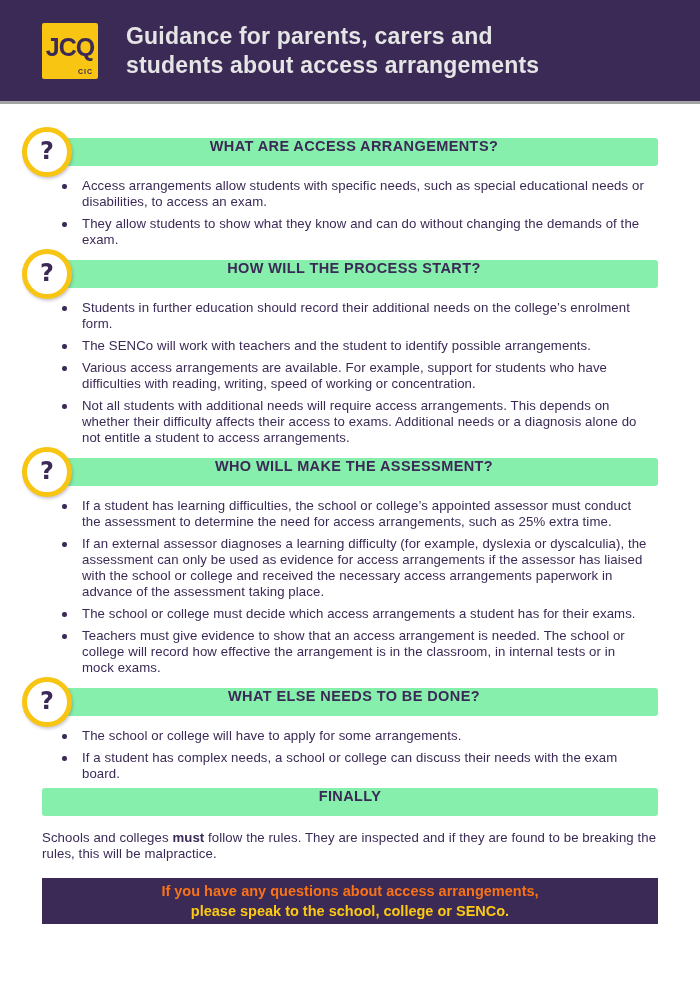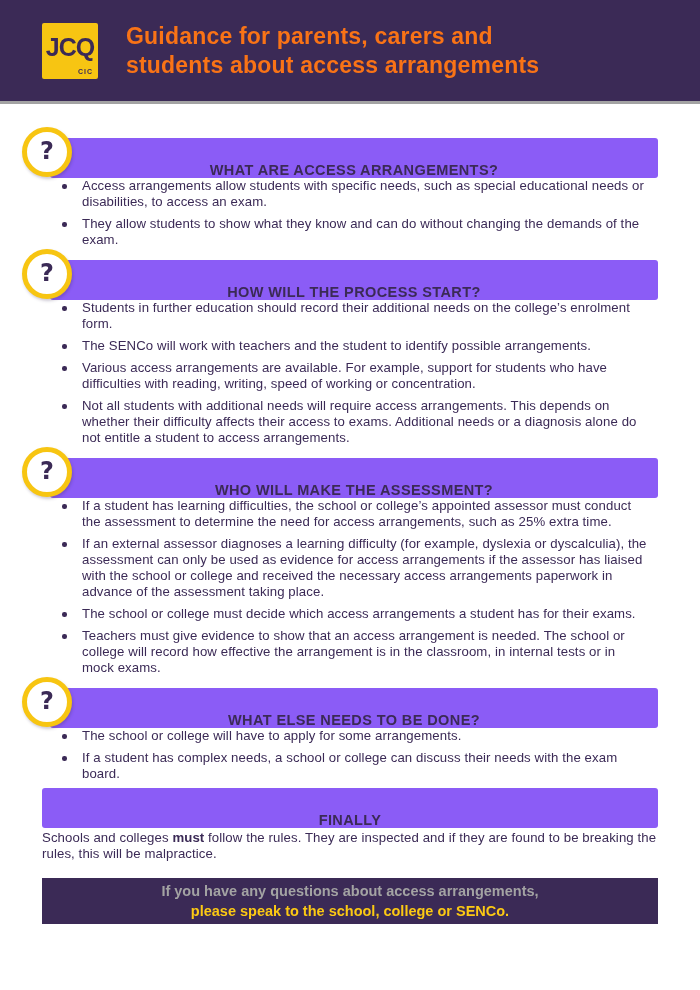--- a/index.html
+++ b/index.html
@@ -12,29 +12,29 @@
     height:104px;background:#3b2a56;display:flex;align-items:center;
     padding:0 42px;box-sizing:border-box;border-bottom:3px solid #a3a3a3;
   }
   .logo{
     width:56px;height:56px;background:#f7c512;border-radius:2px;flex:0 0 auto;
     position:relative;display:flex;align-items:center;justify-content:center;
   }
   .logo-main{font-weight:bold;font-size:25px;letter-spacing:-1px;color:#3b2a56;margin-top:-6px;}
   .logo-sub{position:absolute;right:5px;bottom:4px;font-size:7px;font-weight:bold;letter-spacing:1px;color:#3b2a56;}
   .title{
-    margin:0 0 0 28px;color:#f97316;font-weight:bold;font-size:23px;line-height:29px;letter-spacing:0.2px;
+    margin:0 0 0 28px;color:#e5e5e5;font-weight:bold;font-size:23px;line-height:29px;letter-spacing:0.2px;
   }
   
   .content{padding:0 42px;}
   .section-head{position:relative;height:40px;margin-top:2px;}
   .section:first-child .section-head{margin-top:28px;}
   .section-bar{
-    position:absolute;left:8px;right:0;top:6px;height:40px;background:#8b5cf6;border-radius:3px;
-    display:flex;align-items:flex-end;justify-content:center;
+    position:absolute;left:8px;right:0;top:6px;height:28px;background:#86efac;border-radius:3px;
+    display:flex;align-items:flex-start;justify-content:center;
   }
   .section-heading{font-weight:bold;font-size:14.5px;letter-spacing:0.4px;color:#3b2a56;}
   .q-circle{
     position:absolute;left:-20px;top:-5px;width:40px;height:40px;background:#ffffff;
     border:5px solid #f7c512;border-radius:50%;display:flex;align-items:center;justify-content:center;
     box-shadow:1px 2px 3px rgba(59,42,86,0.25);z-index:2;
   }
   .q-circle span{font-family:"DejaVu Sans",sans-serif;font-size:24px;font-weight:bold;color:#3b2a56;margin-top:-2px;}
   .bullets{list-style:none;margin:6px 8px 0 0;padding:0;}
   .bullets li{
@@ -47,21 +47,21 @@
   
   .finally-head{position:relative;height:28px;margin-top:4px;}
   .finally-bar{left:0;top:0;}
   .finally-text{margin:14px 0 0 0;font-size:13.2px;line-height:16px;letter-spacing:0.1px;}
   
   .footer{
     margin:16px 42px 0;height:46px;background:#3b2a56;
     display:flex;flex-direction:column;align-items:center;justify-content:center;
     text-align:center;font-weight:bold;font-size:14.5px;line-height:20px;
   }
-  .footer-line1{color:#a3a3a3;}
+  .footer-line1{color:#f97316;}
   .footer-line2{color:#fcc913;}
   b{font-weight:bold;}
 </style>
 </head>
 <body>
 
 <div class="page">
 
   <header class="header">
     <div class="logo">

